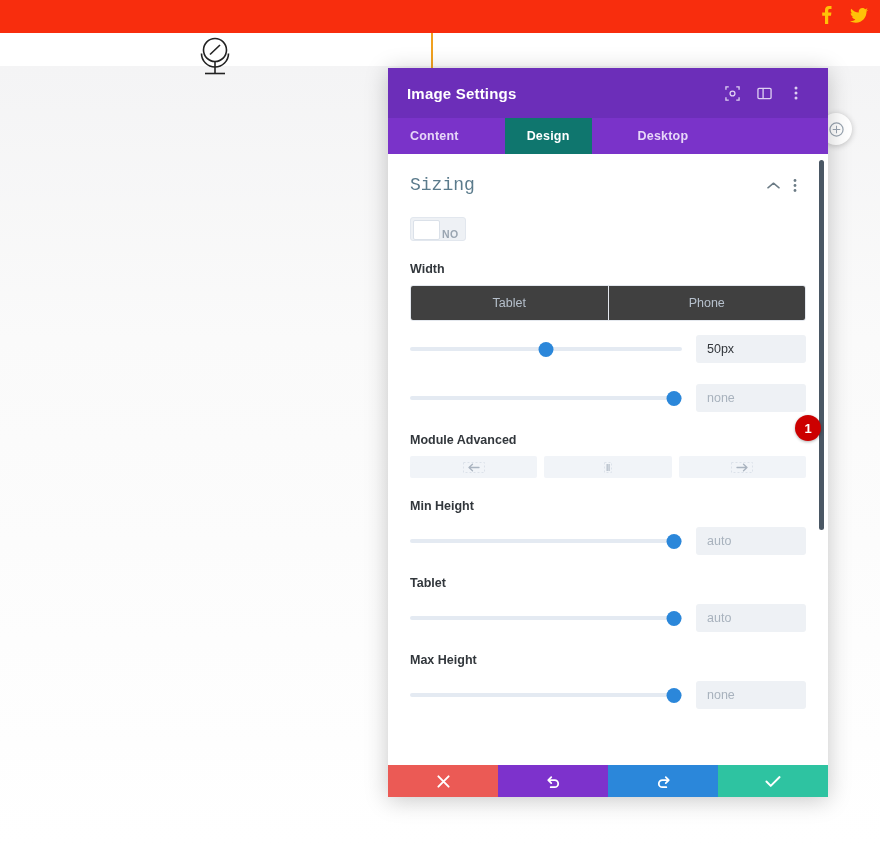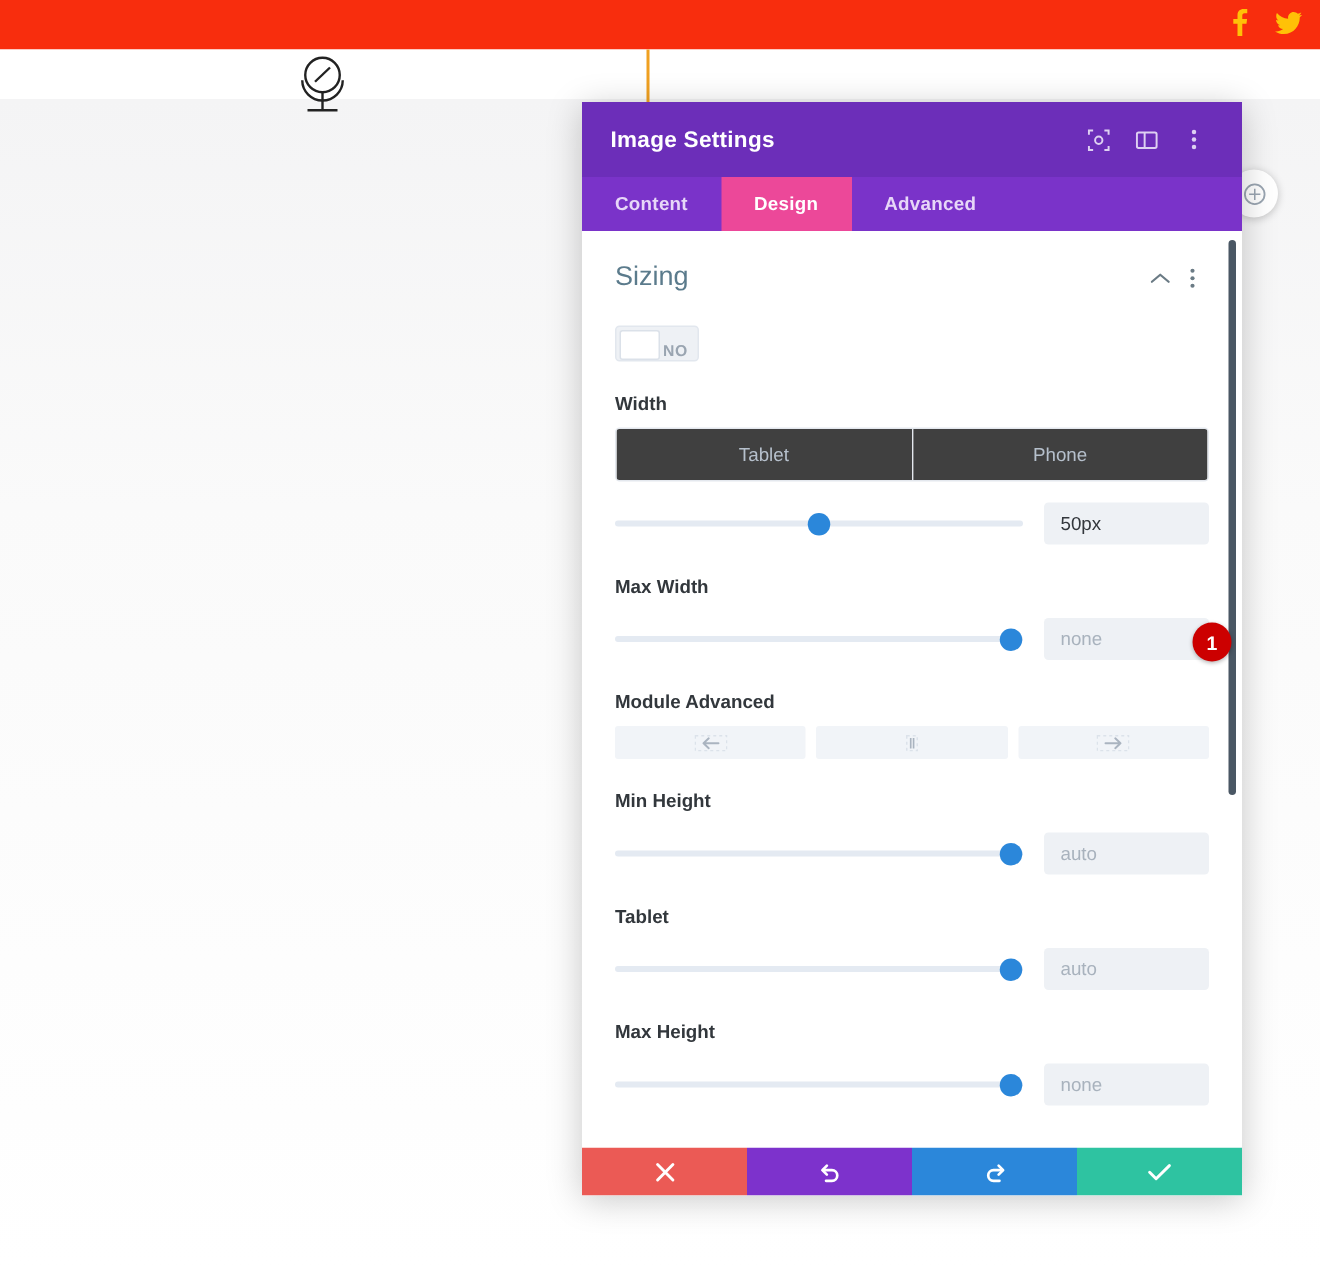--- a/index.html
+++ b/index.html
@@ -58,37 +58,38 @@
   #modal-title {
     color: #ffffff; font-size: 15px; font-weight: bold;
     letter-spacing: .2px; flex: 1 1 auto;
   }
   .head-ic {
     width: 26px; height: 26px; display: flex; align-items: center; justify-content: center;
     color: #e2cff5; cursor: pointer;
   }
 
   #tabs {
-    height: 36px; background: #7a33c9; display: flex; flex: 0 0 auto;
+    height: 36px; background: #7a33c9; display: flex; flex: 0 0 auto; gap: 24px;
   }
   .tab {
     padding: 0 22px; height: 36px; display: flex; align-items: center;
     color: #e7d7f8; font-size: 12.5px; font-weight: bold; cursor: pointer;
     letter-spacing: .2px;
   }
-  .tab.active { background: #ec4899; color: #ffffff; }
+  .tab.active { background: #0f766e; color: #ffffff; }
 
   #modal-body {
     flex: 1 1 auto; position: relative; overflow: hidden; background: #ffffff;
   }
   #scroll-area { position: absolute; inset: 0; padding: 0 0 0 0; }
 
   .section-head {
-    display: flex; align-items: flex-start;
+    display: flex; align-items: center;
     padding: 20px 22px 0 22px;
+    font-family: Liberation Mono, monospace;
   }
   .section-title { flex: 1 1 auto; font-size: 18px; color: #5b7b8c; }
   .sec-ic { width: 22px; height: 22px; display: flex; align-items: center; justify-content: center; color: #6b7b85; cursor: pointer; }
 
   .field { padding: 0 22px; margin-top: 21px; }
   .field-label {
     font-size: 12.5px; font-weight: bold; color: #32373c; margin-bottom: 9px;
   }
 
   
@@ -227,21 +228,21 @@
         <circle cx="2" cy="3" r="1.5" fill="#ded0f2"></circle>
         <circle cx="2" cy="8" r="1.5" fill="#ded0f2"></circle>
         <circle cx="2" cy="13" r="1.5" fill="#ded0f2"></circle>
       </svg>
     </span>
   </div>
 
   <div id="tabs">
     <div class="tab">Content</div>
     <div class="tab active">Design</div>
-    <div class="tab">Advanced</div>
+    <div class="tab">Desktop</div>
   </div>
 
   <div id="modal-body">
     <div id="scroll-area">
 
       <div class="section-head">
         <span class="section-title">Sizing</span>
         <span class="sec-ic">
           <svg width="13" height="9" viewBox="0 0 14 9">
               <path d="M1 7l6-5 6 5" fill="none" stroke="#6b7b85" stroke-width="1.6" stroke-linecap="round" stroke-linejoin="round"></path>
@@ -272,21 +273,20 @@
         <div class="sliderrow">
           <div class="slider">
             <div class="track"></div>
             <div class="knob" style="left:50%"></div>
           </div>
           <div class="valbox">50px</div>
         </div>
       </div>
 
       <div class="field">
-        <div class="field-label">Max Width</div>
         <div class="sliderrow">
           <div class="slider">
             <div class="track"></div>
             <div class="knob" style="left:97%"></div>
           </div>
           <div class="valbox placeholder">none</div>
         </div>
       </div>
 
       <div class="field">

